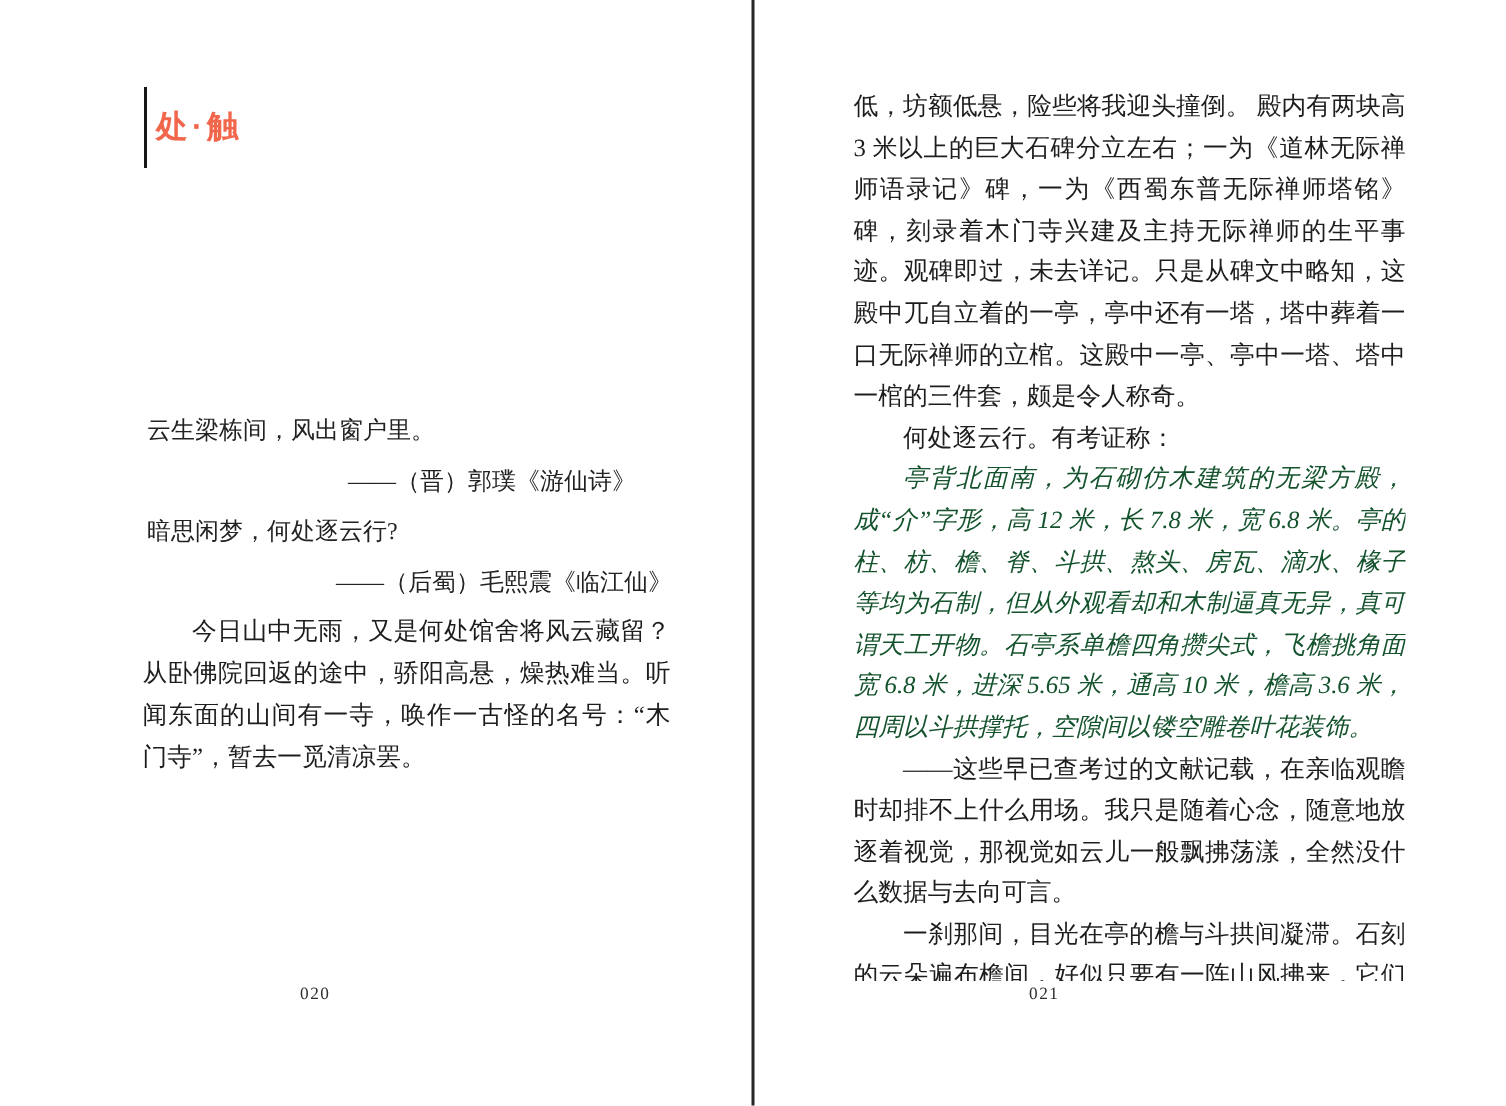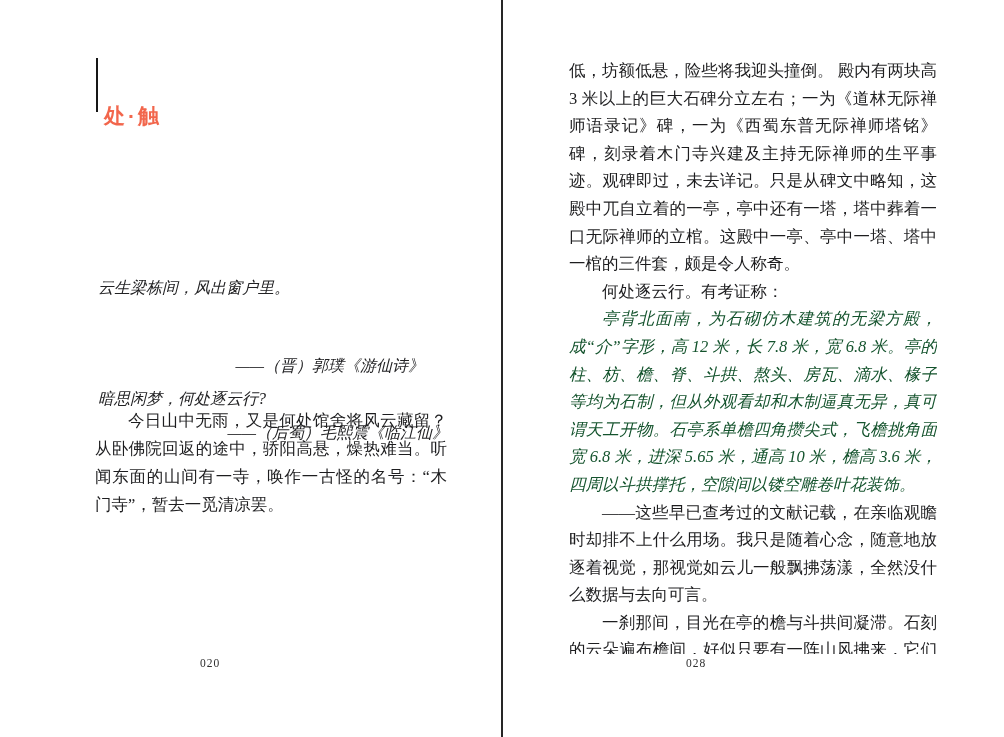--- a/index.html
+++ b/index.html
@@ -23,41 +23,40 @@
 
   
   .title-rule {
     position: absolute;
     left: 96px; top: 58px;
     width: 2px; height: 54px;
     background: #161616;
   }
   .chapter-title {
     position: absolute;
-    left: 104px; top: 103px;
+    left: 104px; top: 72px;
     font-family: "Liberation Sans", "DejaVu Sans", sans-serif;
     font-weight: bold;
     font-size: 21px;
     letter-spacing: 3px;
     line-height: 26px;
   }
 
   
   .poetry {
     position: absolute;
     left: 98px; top: 271px;
     width: 350px;
     font-size: 16px;
     line-height: 33.5px;
-    font-style: italic;
     color: #222224;
   }
   .poetry .verse { text-align: left; }
   .poetry .attrib { text-align: right; }
-  .poetry .attrib-1 { padding-right: 24px; margin-top: 44px; }
+  .poetry .attrib-1 { padding-right: 24px; }
   .poetry .attrib-2 { padding-right: 0; }
 
   
   .body-left {
     position: absolute;
     left: 95px; top: 407px;
     width: 352px; height: 252px;
     font-size: 16.5px;
     line-height: 28px;
     text-align: justify;
@@ -119,16 +118,16 @@
 
   <div>
     <div class="body-right">
       <p>低，坊额低悬，险些将我迎头撞倒。 殿内有两块高 3 米以上的巨大石碑分立左右；一为《道林无际禅师语录记》碑，一为《西蜀东普无际禅师塔铭》碑，刻录着木门寺兴建及主持无际禅师的生平事迹。观碑即过，未去详记。只是从碑文中略知，这殿中兀自立着的一亭，亭中还有一塔，塔中葬着一口无际禅师的立棺。这殿中一亭、亭中一塔、塔中一棺的三件套，颇是令人称奇。</p>
       <p class="indent">何处逐云行。有考证称：</p>
       <p class="quote">亭背北面南，为石砌仿木建筑的无梁方殿，成“介”字形，高 12 米，长 7.8 米，宽 6.8 米。亭的柱、枋、檐、脊、斗拱、熬头、房瓦、滴水、椽子等均为石制，但从外观看却和木制逼真无异，真可谓天工开物。石亭系单檐四角攒尖式，飞檐挑角面宽 6.8 米，进深 5.65 米，通高 10 米，檐高 3.6 米，四周以斗拱撑托，空隙间以镂空雕卷叶花装饰。</p>
       <p class="indent">——这些早已查考过的文献记载，在亲临观瞻时却排不上什么用场。我只是随着心念，随意地放逐着视觉，那视觉如云儿一般飘拂荡漾，全然没什么数据与去向可言。</p>
       <p class="indent">一刹那间，目光在亭的檐与斗拱间凝滞。石刻的云朵遍布檐间，好似只要有一阵山风拂来，它们就将翩然跃出这古旧黯淡的梁栋之间。绕着这石亭走走停</p>
     </div>
 
-    <div class="folio folio-right">028</div>
+    <div class="folio folio-right">021</div>
   </div>
 
 </div>
 
 </body></html>

